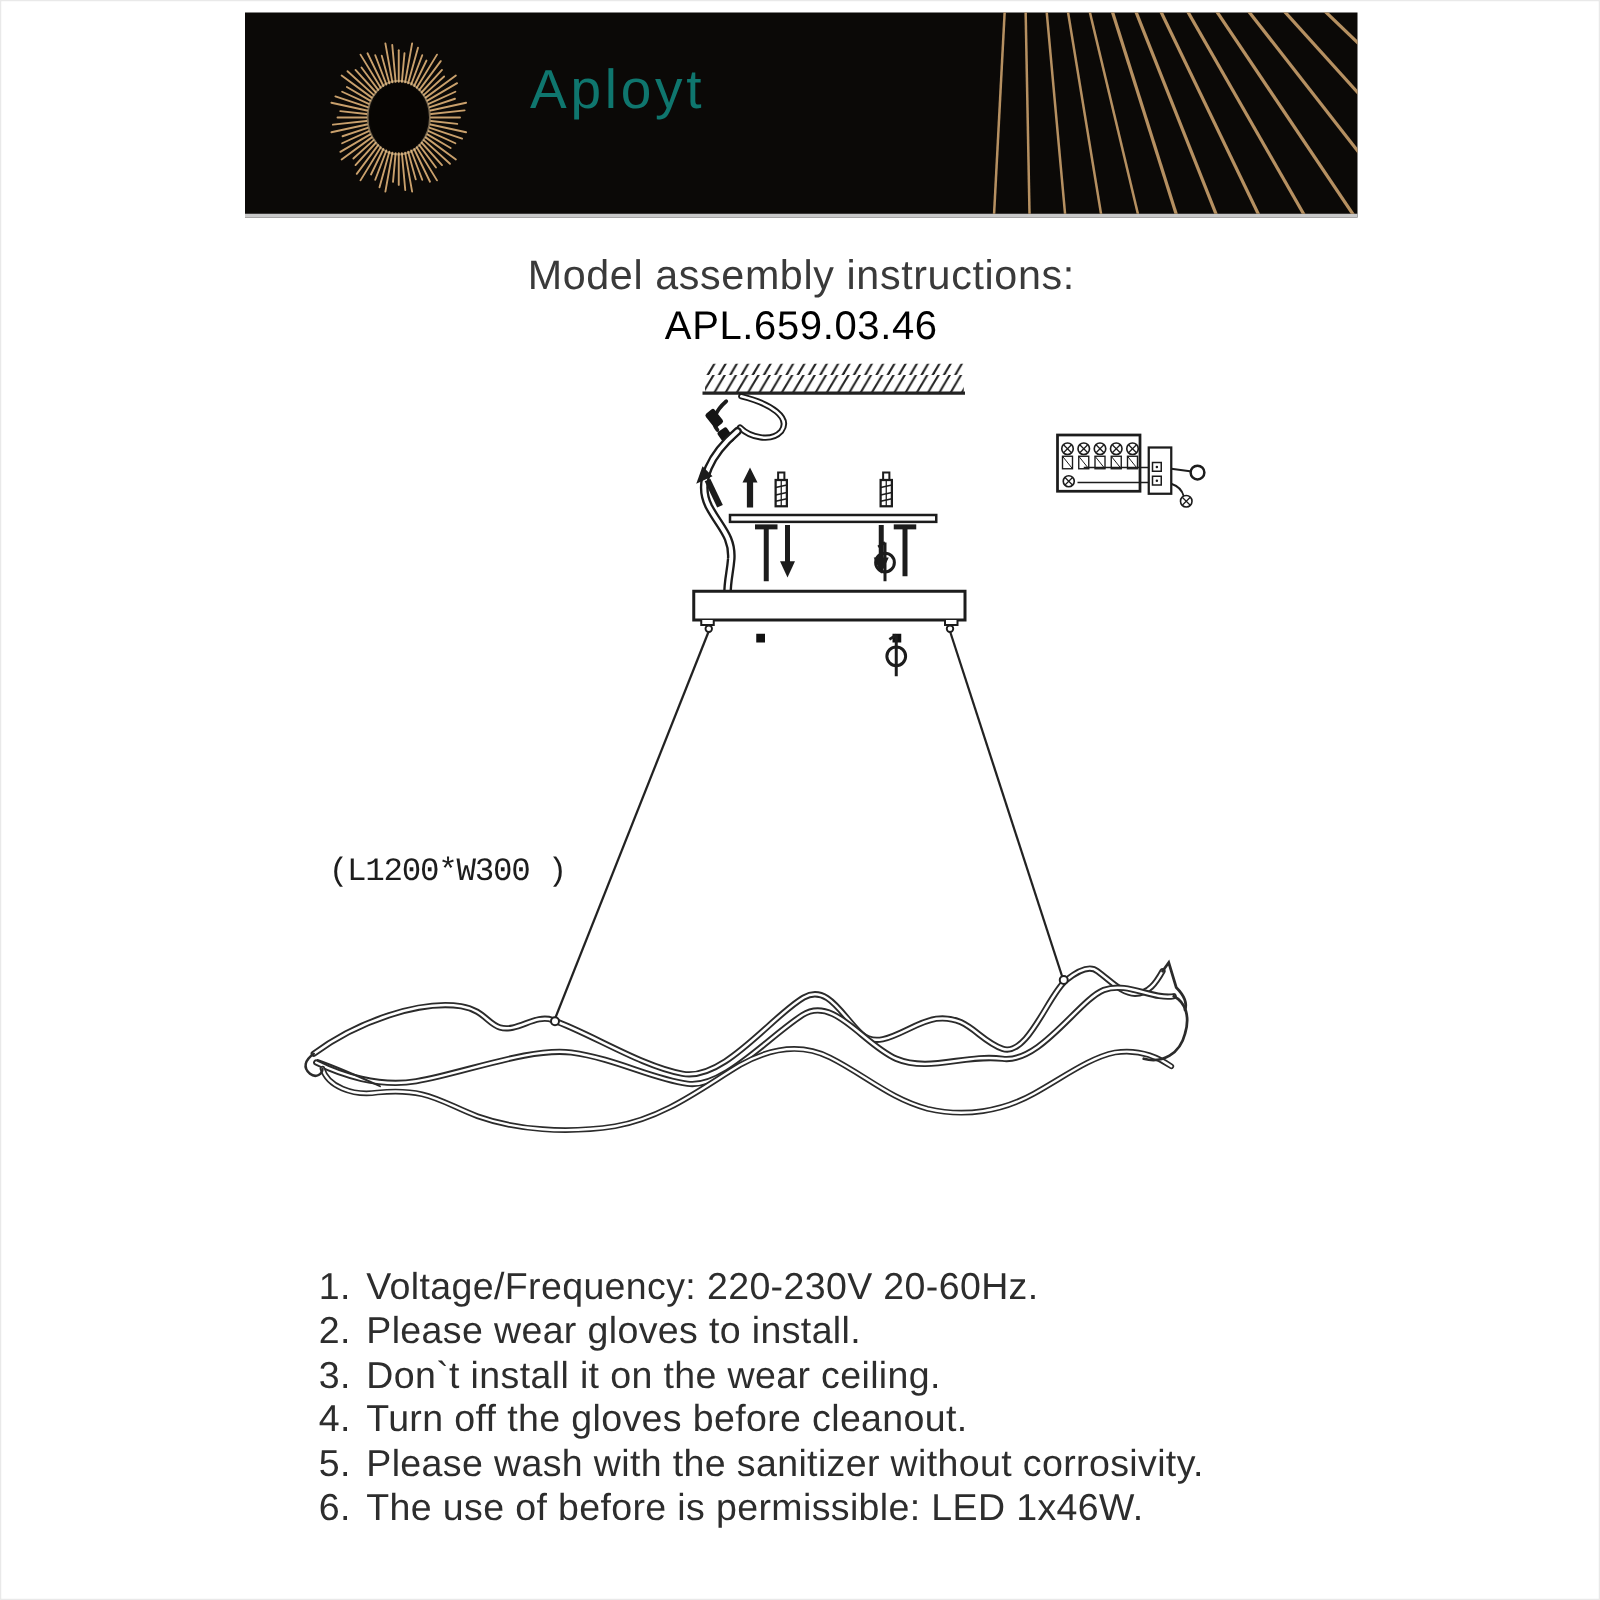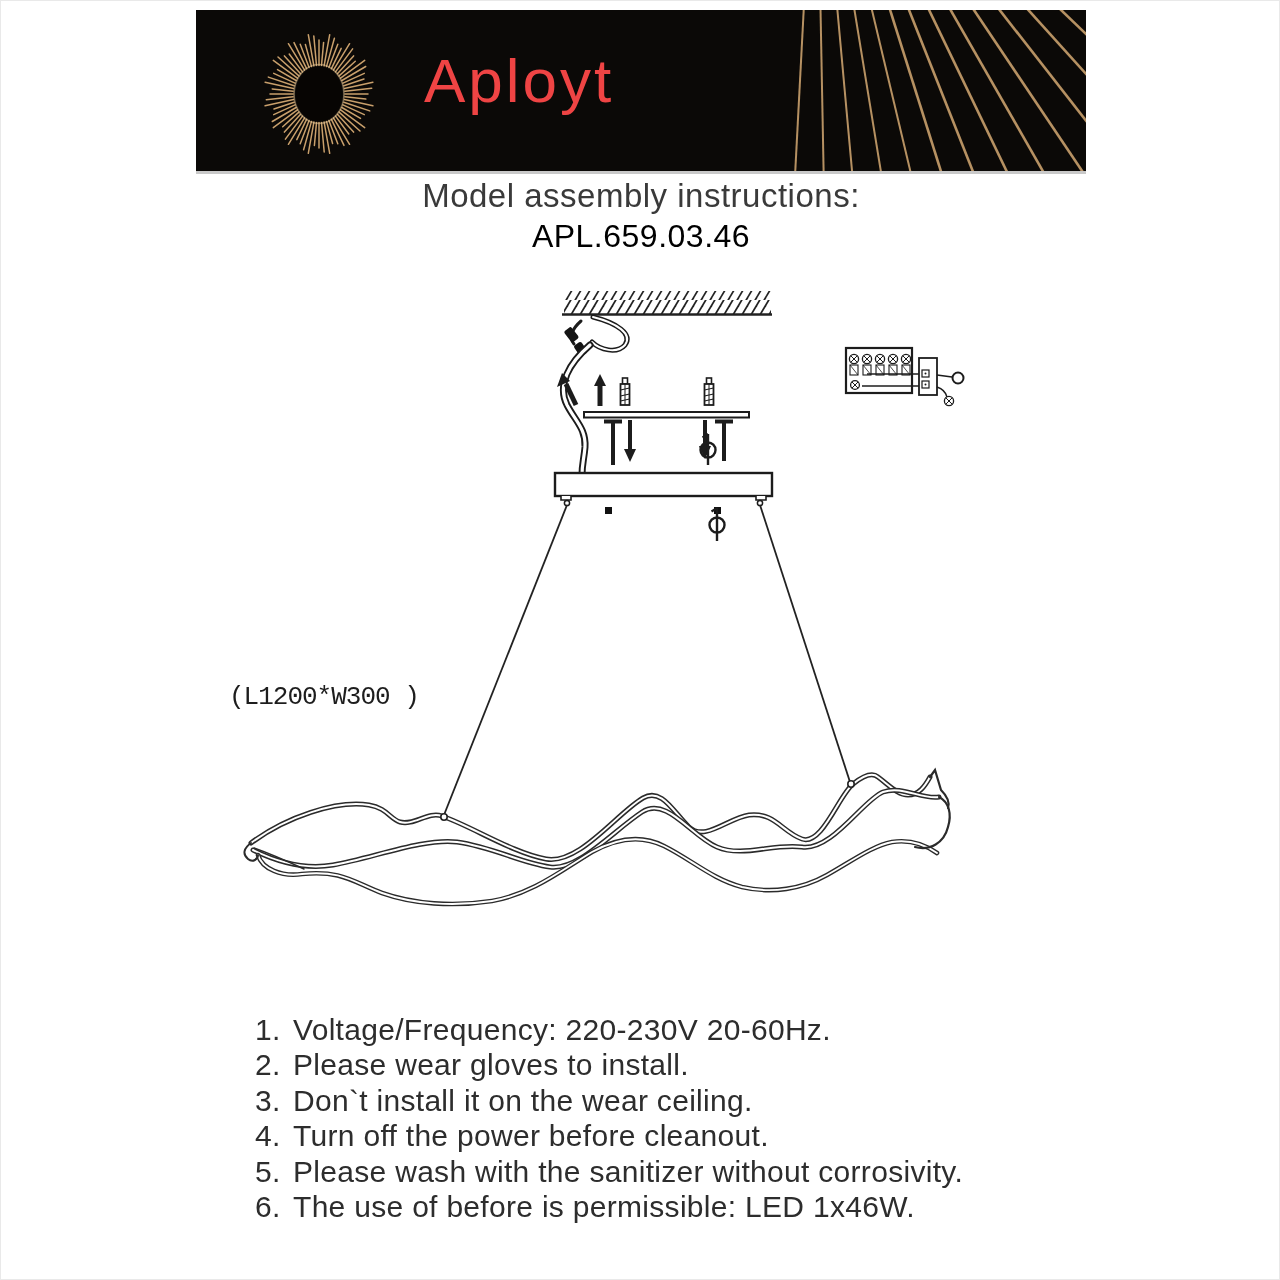--- a/index.html
+++ b/index.html
@@ -8,29 +8,29 @@
     background:#ffffff;border:1px solid #e9e9e9;box-sizing:border-box;
     font-family:"Liberation Sans",sans-serif;color:#2e2e2e;
   }
   .header-band{
     position:absolute;left:195px;top:9px;width:890px;height:161px;
     background:#0b0907;border-bottom:3px solid #c9c9c9;box-sizing:content-box;
   }
   .band-svg{position:absolute;left:0;top:0;width:890px;height:161px;display:block;}
   .brand-name{
     position:absolute;left:228px;top:40px;
-    font-size:62px;font-weight:300;line-height:1;
-    color:#ef4444;letter-spacing:3px;
+    font-size:44px;font-weight:300;line-height:1;
+    color:#0f766e;letter-spacing:3px;
   }
   .title-block{position:absolute;left:0;top:176px;width:1280px;text-align:center;}
-  .title-line1{font-size:33px;color:#3a3a3a;letter-spacing:0.5px;}
+  .title-line1{font-size:33px;color:#3a3a3a;letter-spacing:0.5px;margin-top:24px;}
   .title-line2{font-size:32px;color:#000000;margin-top:3px;letter-spacing:0.5px;}
   .drawing{position:absolute;left:0;top:0;width:1280px;height:1280px;}
   .dim-label{
-    position:absolute;left:228px;top:681px;
+    position:absolute;left:262px;top:681px;
     font-family:"Liberation Mono","DejaVu Sans Mono",monospace;
     font-size:26px;letter-spacing:-1px;color:#1d1d1d;white-space:pre;
   }
   .instructions{
     position:absolute;left:254px;top:1013px;width:840px;
     list-style:none;margin:0;padding:0;
   }
   .instructions li{display:flex;height:35.4px;font-size:30px;line-height:31px;letter-spacing:0.3px;color:#2d2d2d;}
   .instructions .num{width:38px;flex:none;}
   .instructions .txt{flex:1;}
@@ -297,21 +297,21 @@
     <li>
         <span class="num">2.</span>
         <span class="txt">Please wear gloves to install.</span>
       </li>
     <li>
         <span class="num">3.</span>
         <span class="txt">Don`t install it on the wear ceiling.</span>
       </li>
     <li>
         <span class="num">4.</span>
-        <span class="txt">Turn off the power before cleanout.</span>
+        <span class="txt">Turn off the gloves before cleanout.</span>
       </li>
     <li>
         <span class="num">5.</span>
         <span class="txt">Please wash with the sanitizer without corrosivity.</span>
       </li>
     <li>
         <span class="num">6.</span>
         <span class="txt">The use of before is permissible: LED 1x46W.</span>
       </li>
   </ol>

